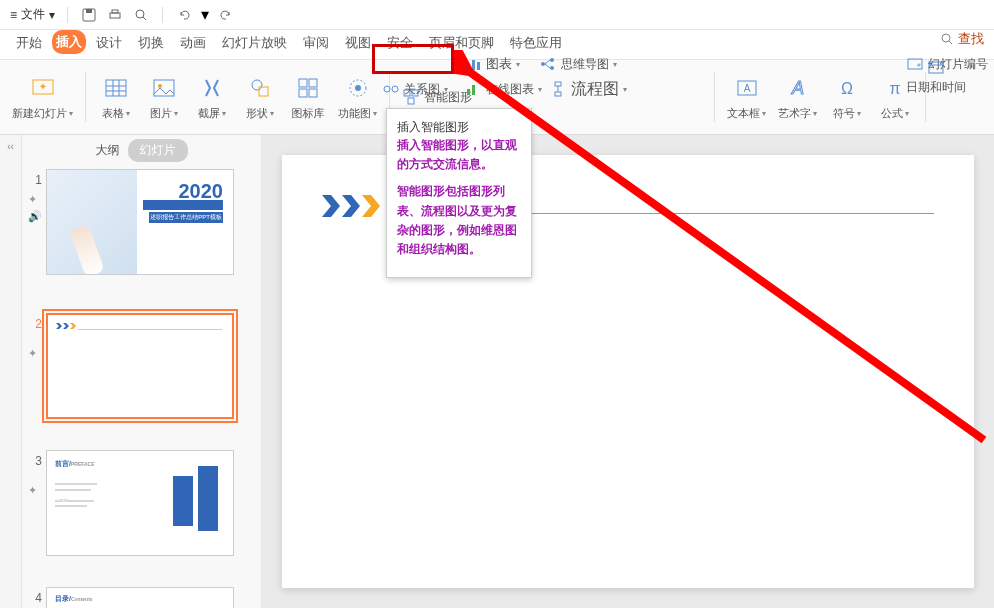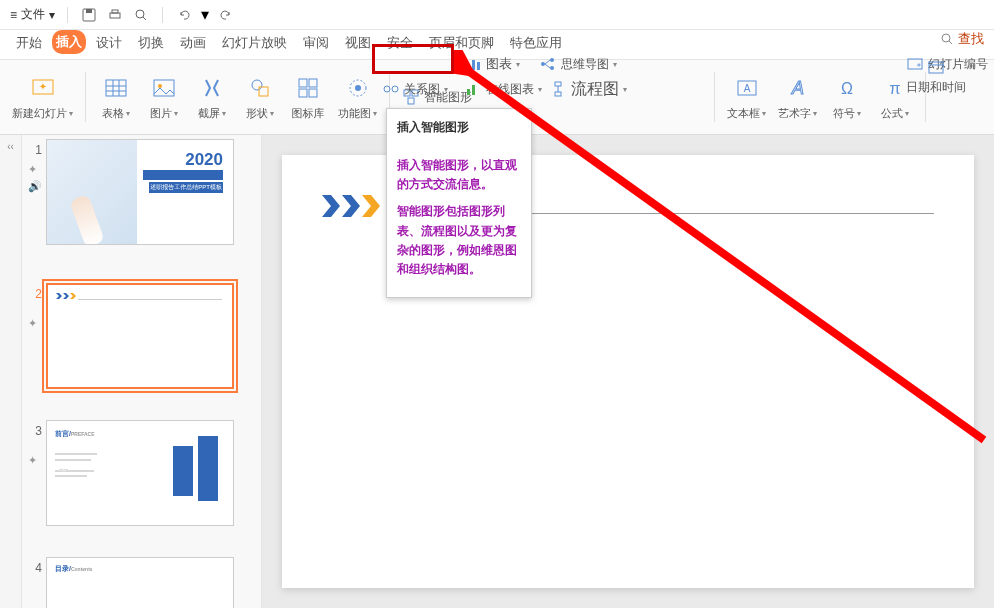--- a/index.html
+++ b/index.html
@@ -37,21 +37,21 @@
 .sidebar { width: 240px; background: #f8f8f8; border-right: 1px solid #e5e5e5; overflow-y: auto; }
 .thumbs { padding: 4px; }
 .thumb-row { display: flex; align-items: flex-start; gap: 4px; margin-bottom: 8px; }
 .thumb-num { width: 16px; font-size: 12px; color: #666; text-align: right; padding-top: 4px; }
 .thumb-markers { width: 16px; display: flex; flex-direction: column; gap: 4px; padding-top: 20px; color: #999; font-size: 11px; }
 .thumb { width: 188px; height: 106px; background: #fff; border: 1px solid #ccc; position: relative; overflow: hidden; }
 .thumb.selected { border: 2px solid #fd7b3b; }
 .thumb.current-edit { outline: 2px solid #fd7b3b; outline-offset: 2px; }
 
 
-.s1-year { position: absolute; right: 10px; top: 10px; color: #3066b5; font-weight: bold; font-size: 17px; }
+.s1-year { position: absolute; right: 10px; top: 10px; color: #3066b5; font-weight: bold; font-size: 20px; }
 .s1-bar { position: absolute; right: 10px; top: 30px; width: 80px; height: 10px; background: #3066b5; }
 .s1-text { position: absolute; right: 10px; top: 42px; font-size: 6px; color: #fff; background:#3066b5; padding:1px; }
 .s1-img { position: absolute; left: 0; top: 0; width: 90px; height: 106px; background: linear-gradient(135deg,#e8f0f8,#d0e0f0); }
 .s1-arm { position: absolute; left: 30px; bottom: 0; width: 20px; height: 50px; background: linear-gradient(#f5e0d0,#fff); transform: rotate(-20deg); border-radius: 8px; }
 
 
 .s2-arrows { position: absolute; left: 8px; top: 8px; display: flex; gap: 1px; }
 .s2-arrows span { width: 6px; height: 6px; background: #3066b5; clip-path: polygon(0 0,50% 50%,0 100%,50% 100%,100% 50%,50% 0); }
 .s2-arrows span.o { background: #f5a623; }
 .s2-line { position: absolute; left: 30px; top: 14px; right: 10px; height: 1px; background: #ccc; }
@@ -65,21 +65,21 @@
 
 .s4-head { position: absolute; left: 8px; top: 6px; font-size: 7px; color: #3066b5; font-weight: bold; }
 
 .canvas { flex: 1; background: #eaeaea; padding: 20px; position: relative; }
 .slide { width: 100%; height: 100%; background: #fff; box-shadow: 0 2px 8px rgba(0,0,0,.15); position: relative; }
 .slide-arrows { position: absolute; left: 40px; top: 40px; display: flex; gap: 2px; }
 .slide-arrows svg { width: 18px; height: 22px; }
 .slide-line { position: absolute; left: 110px; right: 40px; top: 58px; height: 1px; background: #999; }
 
 .tooltip { position: absolute; left: 386px; top: 108px; width: 146px; background: #fff; border: 1px solid #ccc; box-shadow: 0 2px 6px rgba(0,0,0,.2); padding: 10px; font-size: 12px; z-index: 30; }
-.tooltip .tt-title { font-weight: bold; margin-bottom: 20px; color: #333; }
+.tooltip .tt-title { font-weight: normal; margin-bottom: 0; color: #333; }
 .tooltip .tt-body { color: #a21caf; line-height: 1.6; font-weight: bold; }
 .tooltip .tt-body p { margin-bottom: 8px; }
 </style>
 </head>
 <body>
 
 <div class="topbar">
   <div class="file-menu">
     <span>≡</span>
     <span>文件</span>
@@ -381,20 +381,24 @@
     <p>插入智能图形，以直观的方式交流信息。</p>
     <p>智能图形包括图形列表、流程图以及更为复杂的图形，例如维恩图和组织结构图。</p>
   </div>
 </div>
 
 <div class="workarea">
   <div class="nav-strip">
     <span class="collapse">‹‹</span>
   </div>
   <div class="sidebar">
+    <div class="thumb-header">
+      <span class="outline">大纲</span>
+      <span class="pill">幻灯片</span>
+    </div>
     <div class="thumbs">
 
       <div class="thumb-row">
         <div class="thumb-num">1</div>
         <div class="thumb">
           <div class="s1-img">
               <div class="s1-arm"></div>
             </div>
           <div class="s1-year">2020</div>
           <div class="s1-bar"></div>

